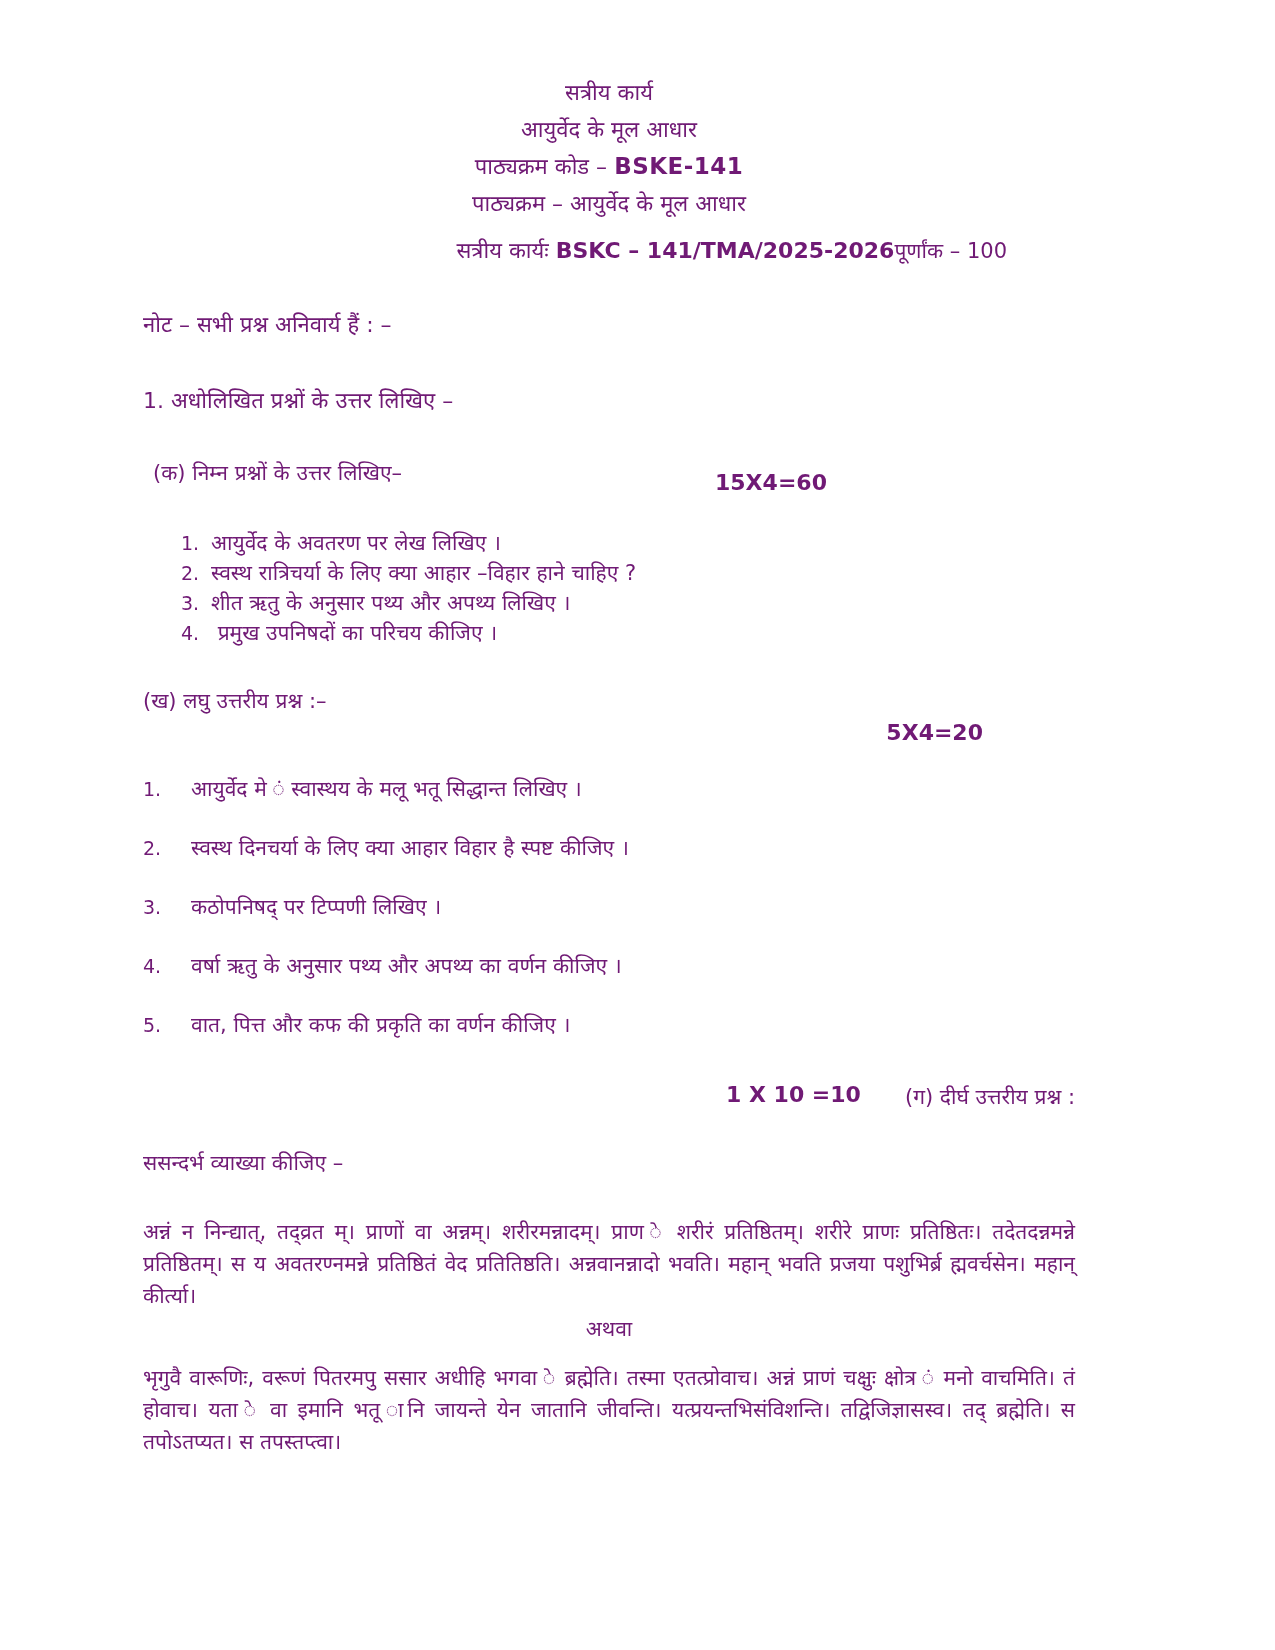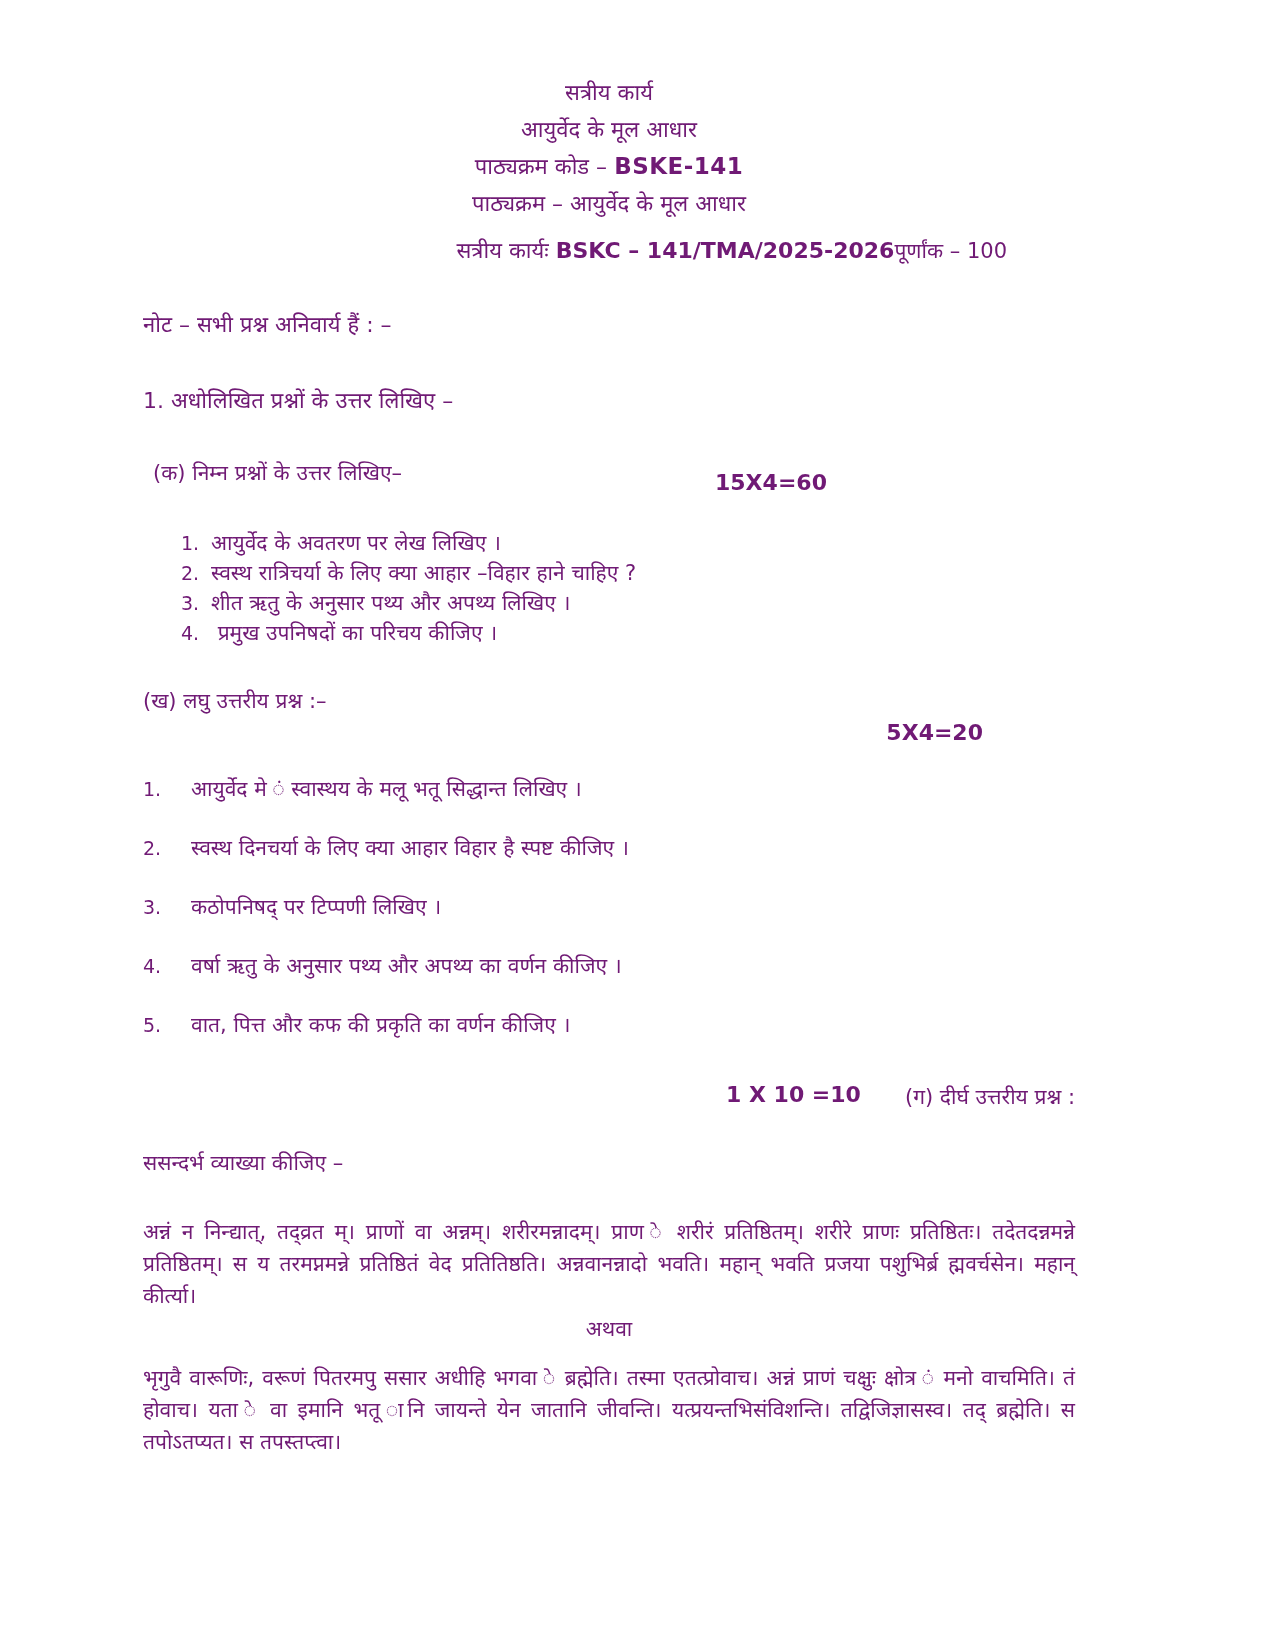--- a/index.html
+++ b/index.html
@@ -125,19 +125,19 @@
     <li class="q-item"><span class="q-num">5.</span><span>वात, पित्त और कफ की प्रकृति का वर्णन कीजिए  ।</span></li>
   </ul>
 
   <div class="row-rel ga-heading">
     <span>(ग) दीर्घ उत्तरीय प्रश्न :</span>
     <span class="marks-inline marks-ga">1 X 10 =10</span>
   </div>
 
   <div class="explain-intro">ससन्दर्भ व्याख्या कीजिए –</div>
 
-  <div class="passage"> अन्नं न निन्द्यात्, तद्व्रत म्।   प्राणों वा अन्नम्। शरीरमन्नादम्।   प्राण े शरीरं प्रतिष्ठितम्।   शरीरे प्राणः प्रतिष्ठितः।   तदेतदन्नमन्ने प्रतिष्ठितम्।   स य तरमप्नमन्ने प्रतिष्ठितं वेद प्रतितिष्ठति। अन्नवानन्नादो भवति। महान् भवति प्रजया पशुभिर्ब्र ह्मवर्चसेन।   महान् कीर्त्या।</div>
+  <div class="passage"> अन्नं न निन्द्यात्, तद्व्रत म्।   प्राणों वा अन्नम्। शरीरमन्नादम्।   प्राण े शरीरं प्रतिष्ठितम्।   शरीरे प्राणः प्रतिष्ठितः।   तदेतदन्नमन्ने प्रतिष्ठितम्।   स य अवतरण्नमन्ने प्रतिष्ठितं वेद प्रतितिष्ठति। अन्नवानन्नादो भवति। महान् भवति प्रजया पशुभिर्ब्र ह्मवर्चसेन।   महान् कीर्त्या।</div>
 
   <div class="athava">अथवा</div>
 
   <div class="passage passage-2"> भृगुवै वारूणिः, वरूणं पितरमपु ससार अधीहि भगवा े ब्रह्मेति। तस्मा एतत्प्रोवाच।   अन्नं प्राणं चक्षुः क्षोत्र ं  मनो वाचमिति।   तं होवाच।   यता े वा इमानि भतू ानि जायन्ते येन जातानि जीवन्ति।   यत्प्रयन्तभिसंविशन्ति। तद्विजिज्ञासस्व।   तद् ब्रह्मेति।   स तपोऽतप्यत।   स तपस्तप्त्वा।</div>
 
 </div>
 
 </body></html>

